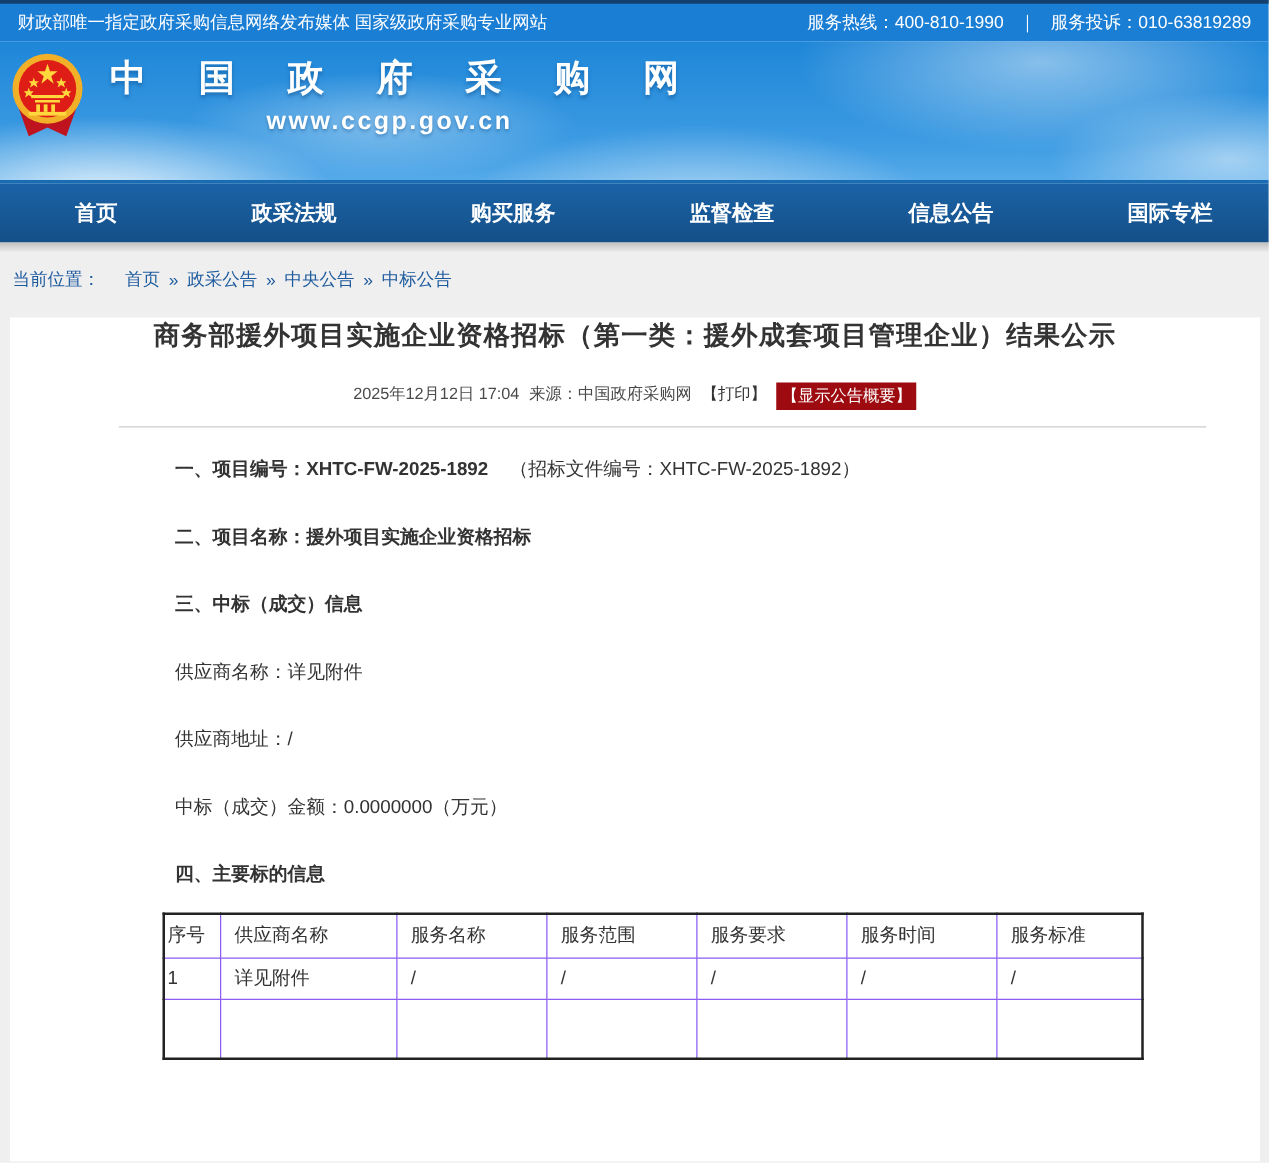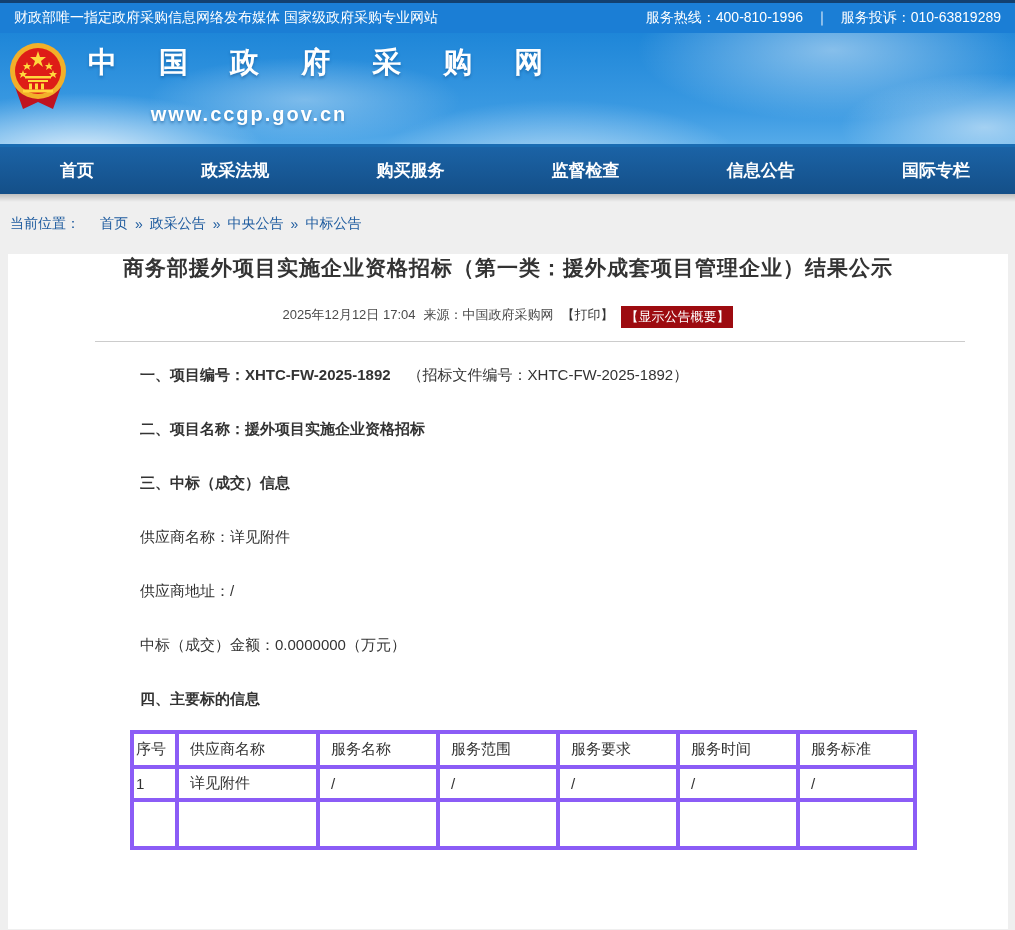--- a/index.html
+++ b/index.html
@@ -22,22 +22,22 @@
       radial-gradient(ellipse 240px 90px at 97% 85%, rgba(255,255,255,.5), rgba(255,255,255,0) 60%),
       linear-gradient(180deg,#1e86d8 0%,#3b9ae2 70%,#55aae9 100%);
   }
   .logo-link { position:absolute; left:8px; top:5px; display:flex; cursor:pointer; }
   .emblem { width:60px; height:74px; }
   .brand { position:absolute; left:88px; top:10px; width:322px; color:#fff; }
   .brand .l1 { font-size:29px; font-weight:bold; letter-spacing:17px; white-space:nowrap;
                text-shadow:0 2px 3px rgba(10,70,130,.45); }
   .brand .l2 { font-size:26px; font-weight:bold; letter-spacing:.5px; white-space:nowrap;
                margin-top:2px; text-shadow:0 2px 3px rgba(10,70,130,.45); }
-  .brand .l3 { font-size:20px; font-weight:bold; letter-spacing:2px; text-align:center;
-               margin-top:20px; text-shadow:0 2px 3px rgba(10,70,130,.45); }
+  .brand .l3 { font-size:20px; font-weight:bold; letter-spacing:2px; text-align:right;
+               margin-top:3px; text-shadow:0 2px 3px rgba(10,70,130,.45); }
 
   
   .nav { height:47px; background:linear-gradient(180deg,#1b63a6 0%,#144f88 100%);
          display:flex; align-items:center; justify-content:space-between;
          padding:0 45px 0 60px; }
   .nav-item { color:#fff; font-size:17px; font-weight:bold; text-decoration:none;
               cursor:pointer; white-space:nowrap; }
   .nav-strip { height:8px; background:linear-gradient(180deg,#bfbfbf,#efefef); }
 
   
@@ -59,38 +59,38 @@
 
   .body-text { margin-top:6px; }
   .body-text p { margin-left:132px; height:54px; display:flex; align-items:center;
                  font-size:15px; color:#333; }
   .body-text p.b { font-weight:bold; }
   .body-text .normal-part { font-weight:normal; margin-left:17px; }
 
   
   .tbl { margin:4px 0 0 122px; border-collapse:collapse; table-layout:fixed;
          width:783px; border:2px solid #222; font-size:15px; color:#333; }
-  .tbl th, .tbl td { border:4px solid #8b5cf6; font-weight:normal; text-align:left;
+  .tbl th, .tbl td { border:1px solid #8b5cf6; font-weight:normal; text-align:left;
                      padding:0 0 0 11px; overflow:hidden; white-space:nowrap; }
   .tbl col:nth-child(1){width:45px;} .tbl col:nth-child(2){width:141px;}
   .tbl col:nth-child(3){width:120px;} .tbl col:nth-child(4){width:120px;}
   .tbl col:nth-child(5){width:120px;} .tbl col:nth-child(6){width:120px;}
   .tbl col:nth-child(7){width:117px;}
   .tbl thead tr { height:35px; }
   .tbl tbody tr:nth-child(1) { height:33px; }
   .tbl tbody tr:nth-child(2) { height:48px; }
   .tbl td.idx, .tbl th.idx { padding-left:2px; }
 </style>
 </head>
 <body>
 
 <div class="topbar">
   <span>财政部唯一指定政府采购信息网络发布媒体 国家级政府采购专业网站</span>
   <span class="right">
-    <span>服务热线：400-810-1996</span>
+    <span>服务热线：400-810-1990</span>
     <span>｜</span>
     <span>服务投诉：010-63819289</span>
   </span>
 </div>
 
 <div class="header">
   <a class="logo-link">
     <svg class="emblem" viewBox="0 0 60 74">
       <path d="M6 46 L15 71 L30 64 L45 71 L54 46 L30 56 Z" fill="#c01320"></path>
       <circle cx="30" cy="33" r="28" fill="#f2b029"></circle>

